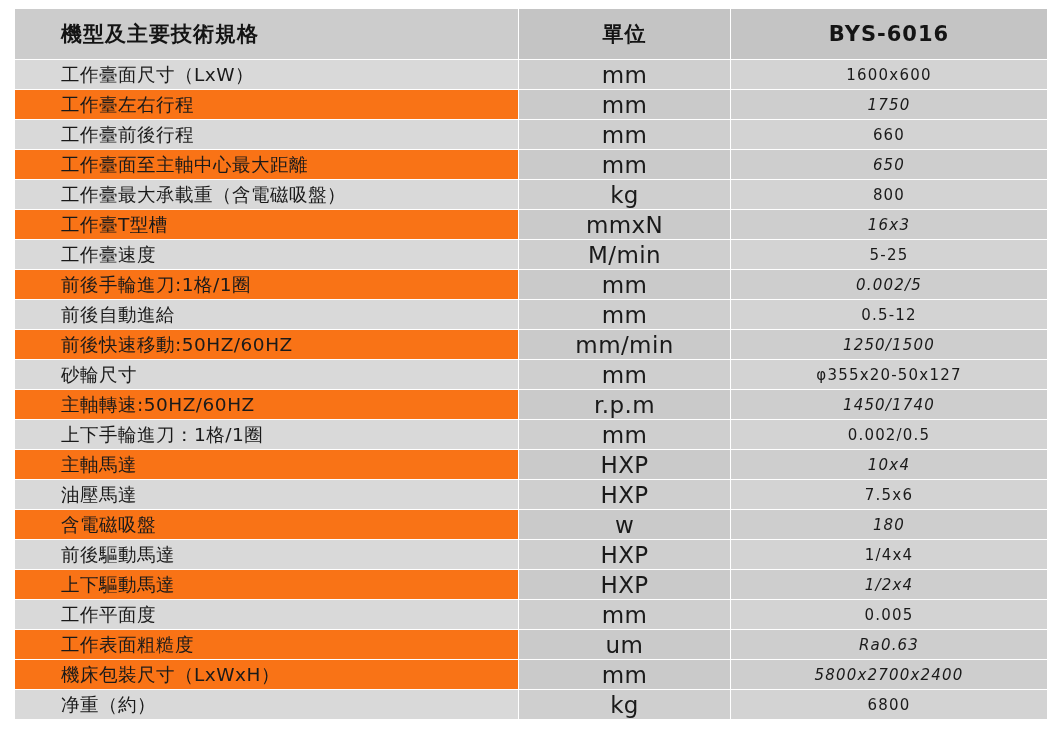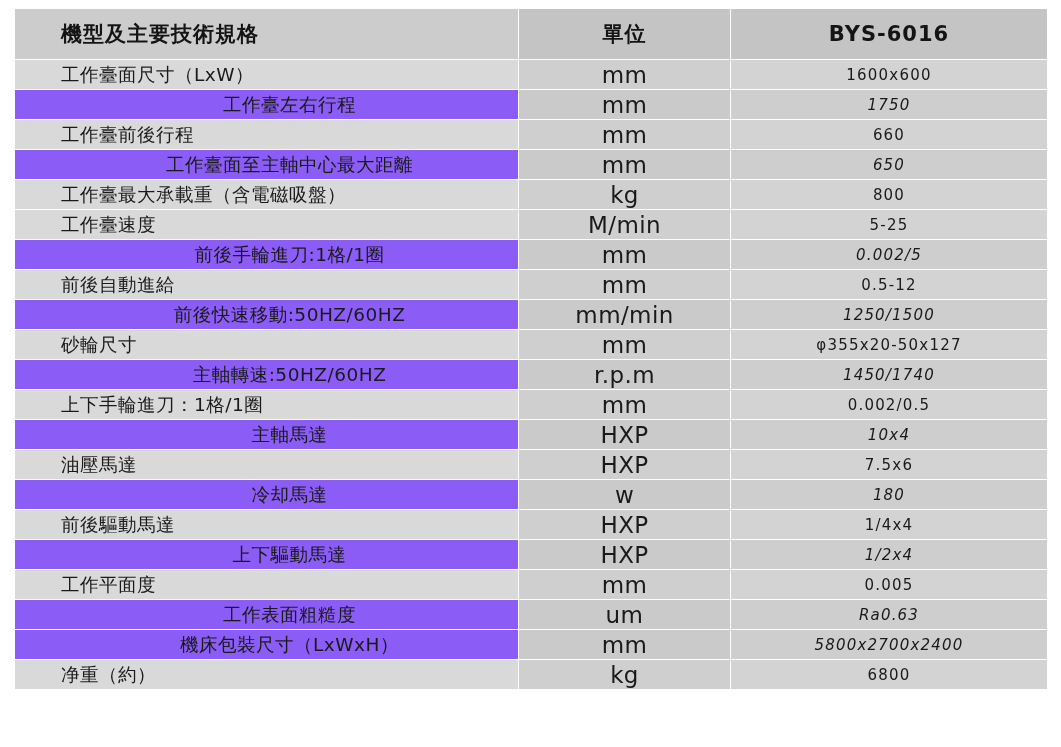--- a/index.html
+++ b/index.html
@@ -69,21 +69,21 @@
     text-align: center;
     font-size: 23px;
     letter-spacing: 0.4px;
   }
   tr.row td.val {
     background: #d3d3d3;
     text-align: center;
     font-size: 15px;
     letter-spacing: 1.2px;
   }
-  tr.row.alt td.name { background: #8b5cf6; text-align: center; }
+  tr.row.alt td.name { background: #f97316; }
   tr.row.alt td.unit { background: #cacaca; }
   tr.row.alt td.val  { background: #cecece; font-style: italic; }
 </style>
 </head>
 <body>
 
 <div class="sheet">
 
   <table class="spec">
     <colgroup>
@@ -117,20 +117,25 @@
       <tr class="row alt">
         <td class="name">工作臺面至主軸中心最大距離</td>
         <td class="unit">mm</td>
         <td class="val">650</td>
       </tr>
       <tr class="row">
         <td class="name">工作臺最大承載重（含電磁吸盤）</td>
         <td class="unit">kg</td>
         <td class="val">800</td>
       </tr>
+      <tr class="row alt">
+        <td class="name">工作臺T型槽</td>
+        <td class="unit">mmxN</td>
+        <td class="val">16x3</td>
+      </tr>
       <tr class="row">
         <td class="name">工作臺速度</td>
         <td class="unit">M/min</td>
         <td class="val">5-25</td>
       </tr>
       <tr class="row alt">
         <td class="name">前後手輪進刀:1格/1圈</td>
         <td class="unit">mm</td>
         <td class="val">0.002/5</td>
       </tr>
@@ -163,21 +168,21 @@
         <td class="name">主軸馬達</td>
         <td class="unit">HXP</td>
         <td class="val">10x4</td>
       </tr>
       <tr class="row">
         <td class="name">油壓馬達</td>
         <td class="unit">HXP</td>
         <td class="val">7.5x6</td>
       </tr>
       <tr class="row alt">
-        <td class="name">冷却馬達</td>
+        <td class="name">含電磁吸盤</td>
         <td class="unit">w</td>
         <td class="val">180</td>
       </tr>
       <tr class="row">
         <td class="name">前後驅動馬達</td>
         <td class="unit">HXP</td>
         <td class="val">1/4x4</td>
       </tr>
       <tr class="row alt">
         <td class="name">上下驅動馬達</td>

